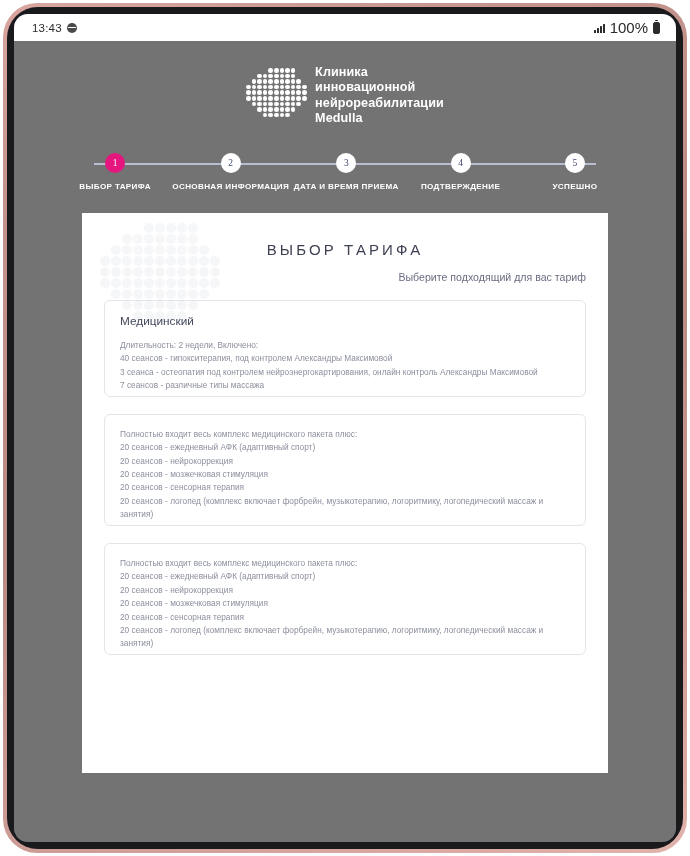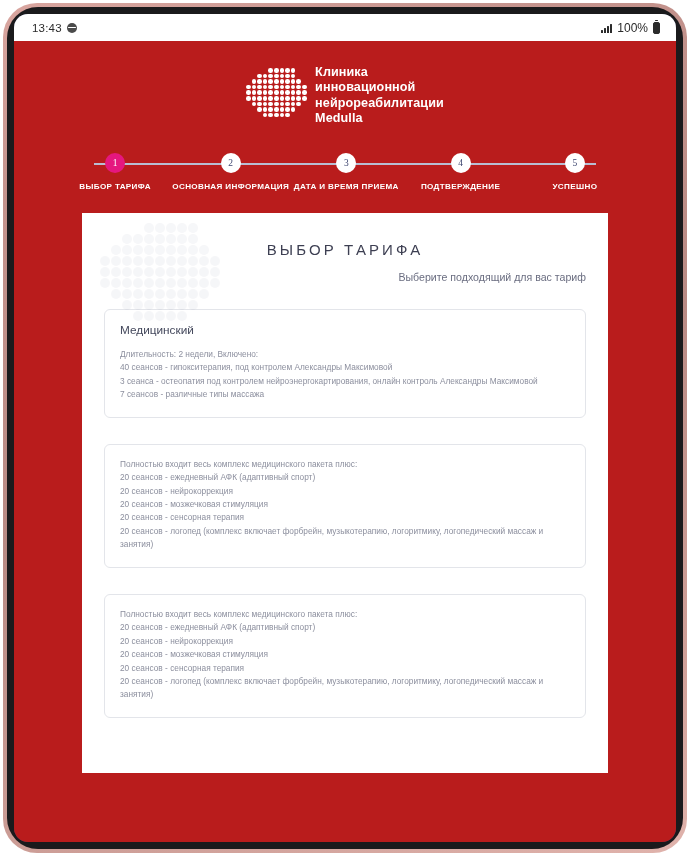--- a/index.html
+++ b/index.html
@@ -55,34 +55,34 @@
   .app-dot::after {
     content:""; position:absolute; left:1px; top:4px;
     width:8px; height:1.6px; background:#fff; border-radius:1px;
   }
   .signal { display: flex; align-items: flex-end; gap: 1px; height: 10px; }
   .signal i { display:block; width:2px; background:#2b2b2b; border-radius:.5px; }
   .signal i:nth-child(1){height:3px}
   .signal i:nth-child(2){height:5px}
   .signal i:nth-child(3){height:7px}
   .signal i:nth-child(4){height:9px}
-  .batt { font-size:12px; }
+  .batt { font-size:15px; }
   .batt-ico {
     width:7px; height:12px; border:1.3px solid #2b2b2b; border-radius:2px;
     position:relative; background:#2b2b2b;
   }
   .batt-ico::before{
     content:""; position:absolute; top:-3px; left:1.4px;
     width:3px; height:1.8px; background:#2b2b2b; border-radius:1px;
   }
 
   
   #page {
     position:absolute; left:0; right:0; top:27px; bottom:0;
-    background:#b91c1c;
+    background:#737373;
     overflow:hidden;
   }
 
   
   #brand {
     display:flex; align-items:center; justify-content:center;
     gap:11px;
     padding-top:24px;
   }
   #logo-mark {
@@ -175,24 +175,24 @@
   }
   #panel-subtitle {
     text-align:right;
     margin-top:13px;
     font-size:10.6px;
     color:#6a6d80;
   }
 
   
   .tariff-card {
-    margin-top:26px;
+    margin-top:17px;
     border:1px solid #e3e5ea;
     border-radius:6px;
-    padding:13px 15px 15px 15px;
+    padding:13px 15px 3px 15px;
     background:#fff;
   }
   .tariff-name {
     font-size:11.8px;
     color:#44485c;
     margin-bottom:11px;
   }
   .tariff-line {
     font-size:8.3px;
     color:#8c8f9e;

